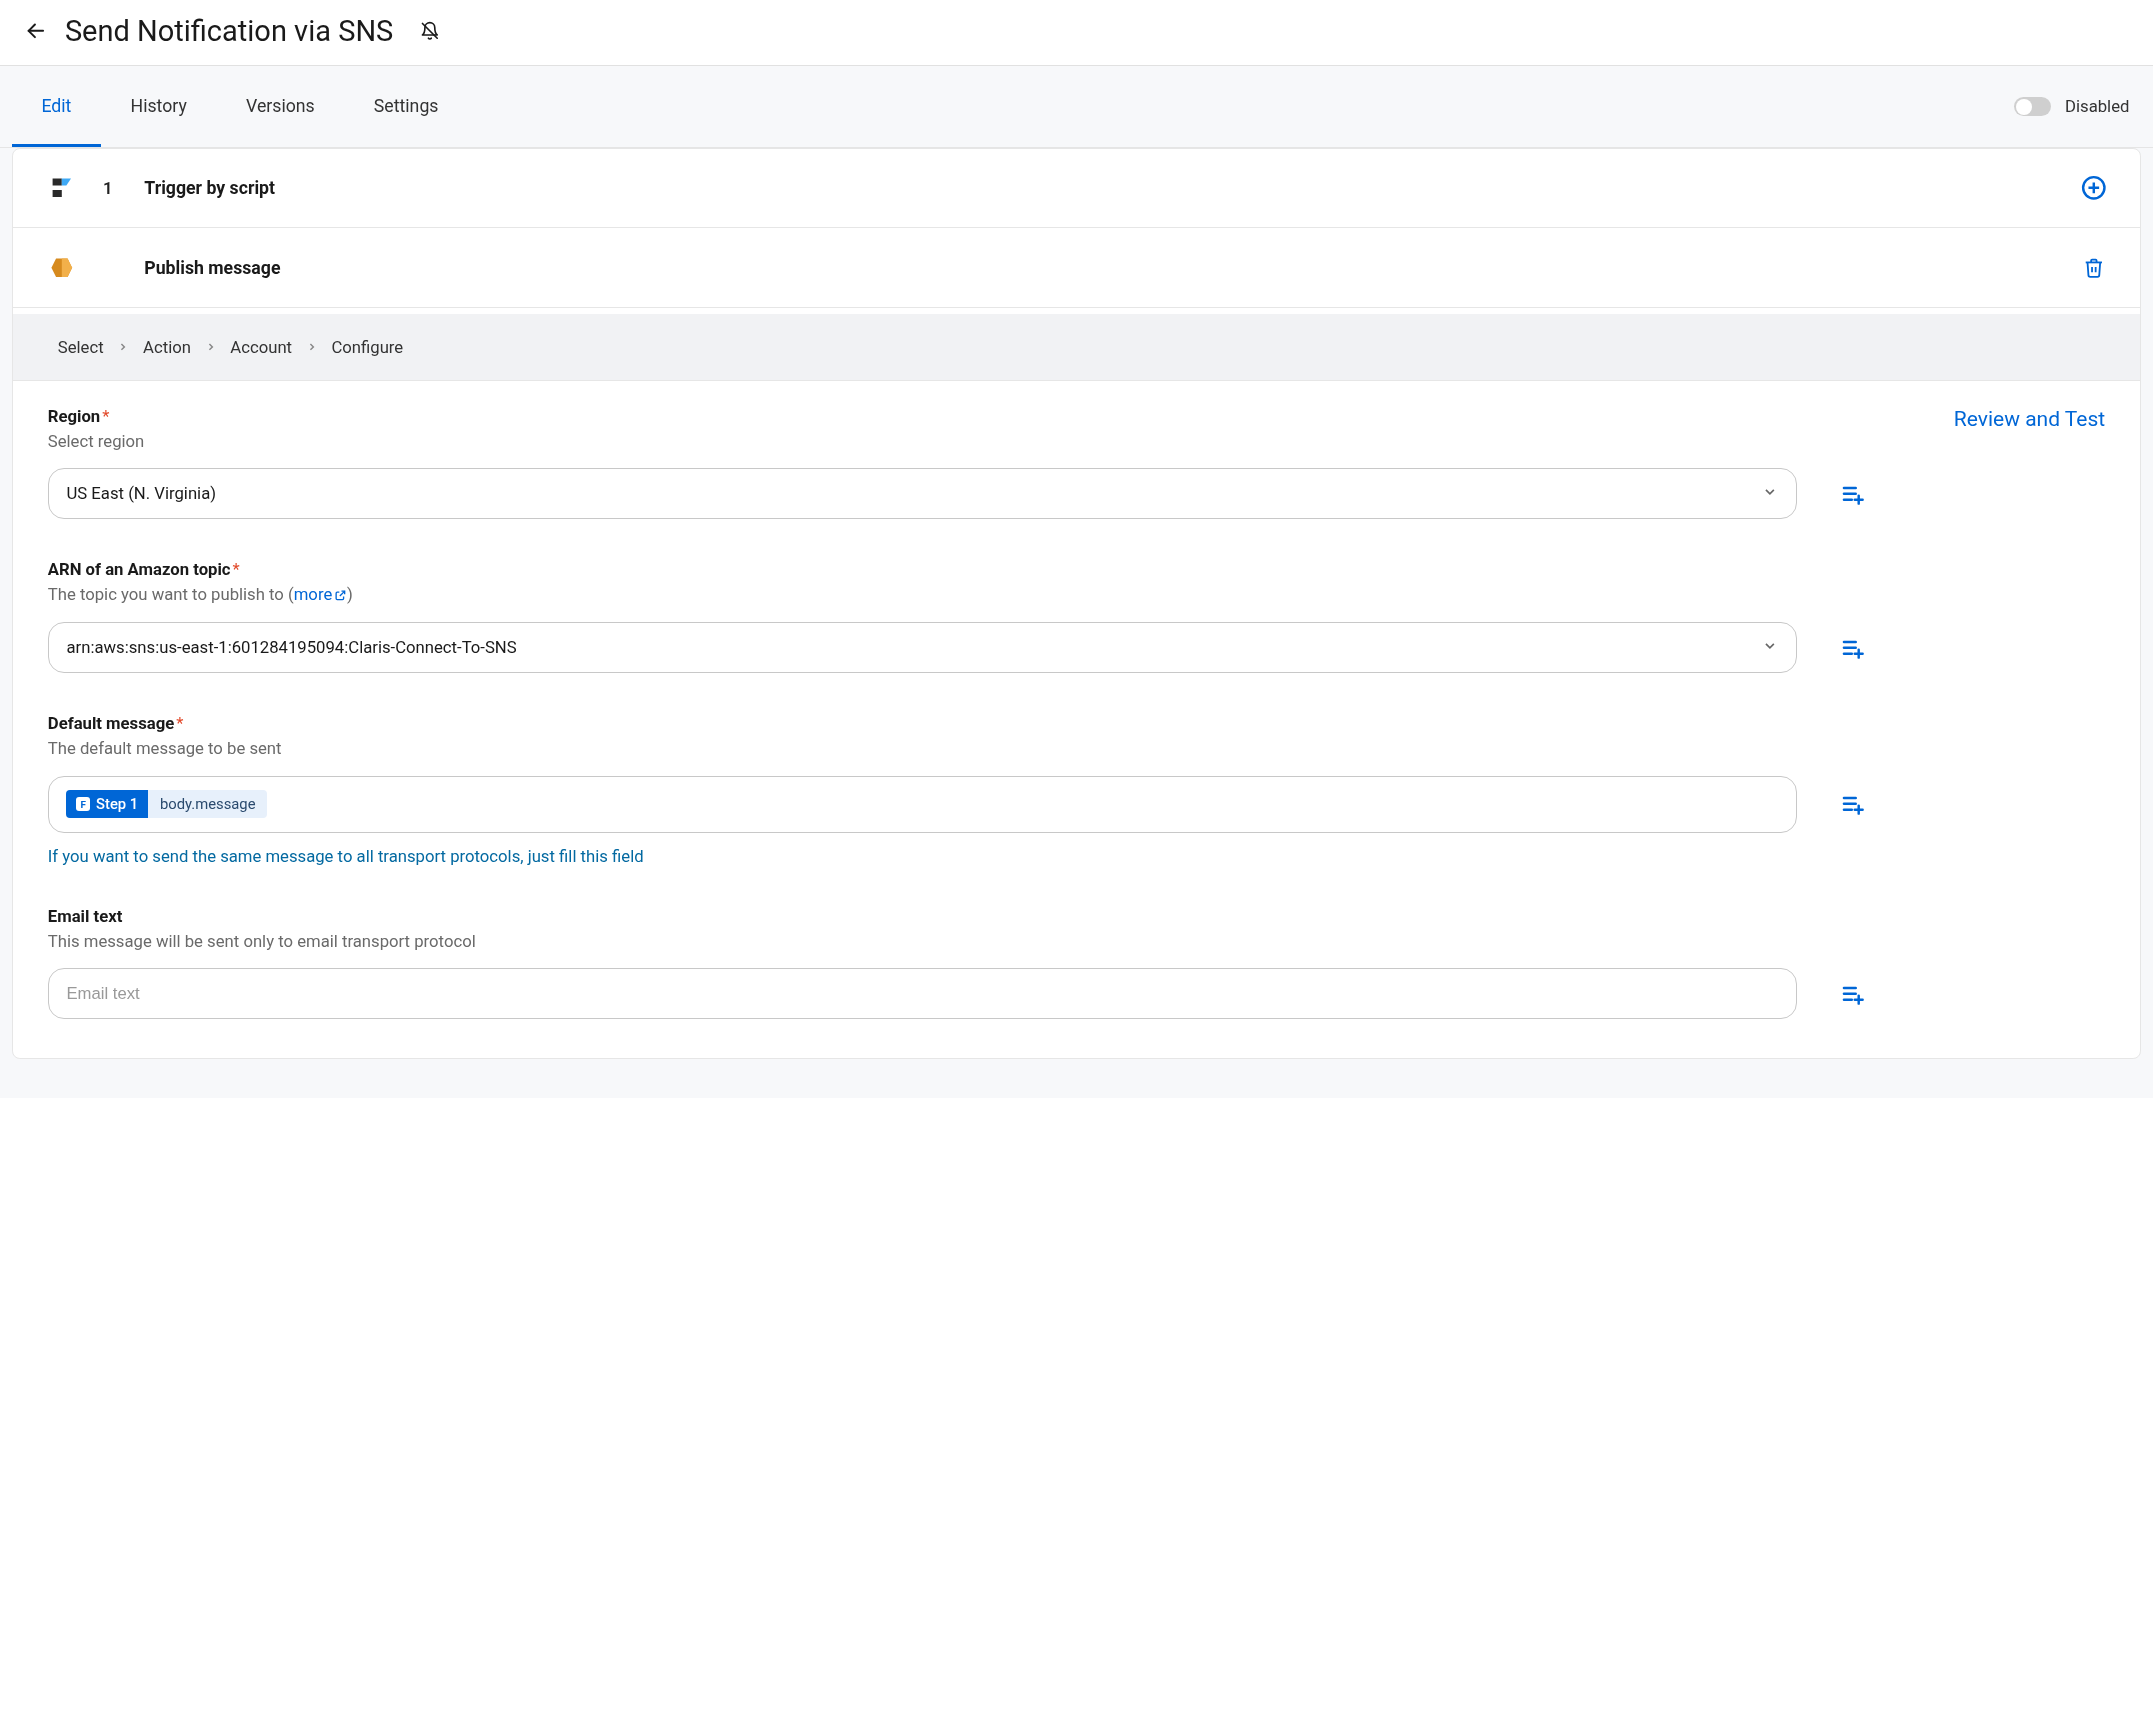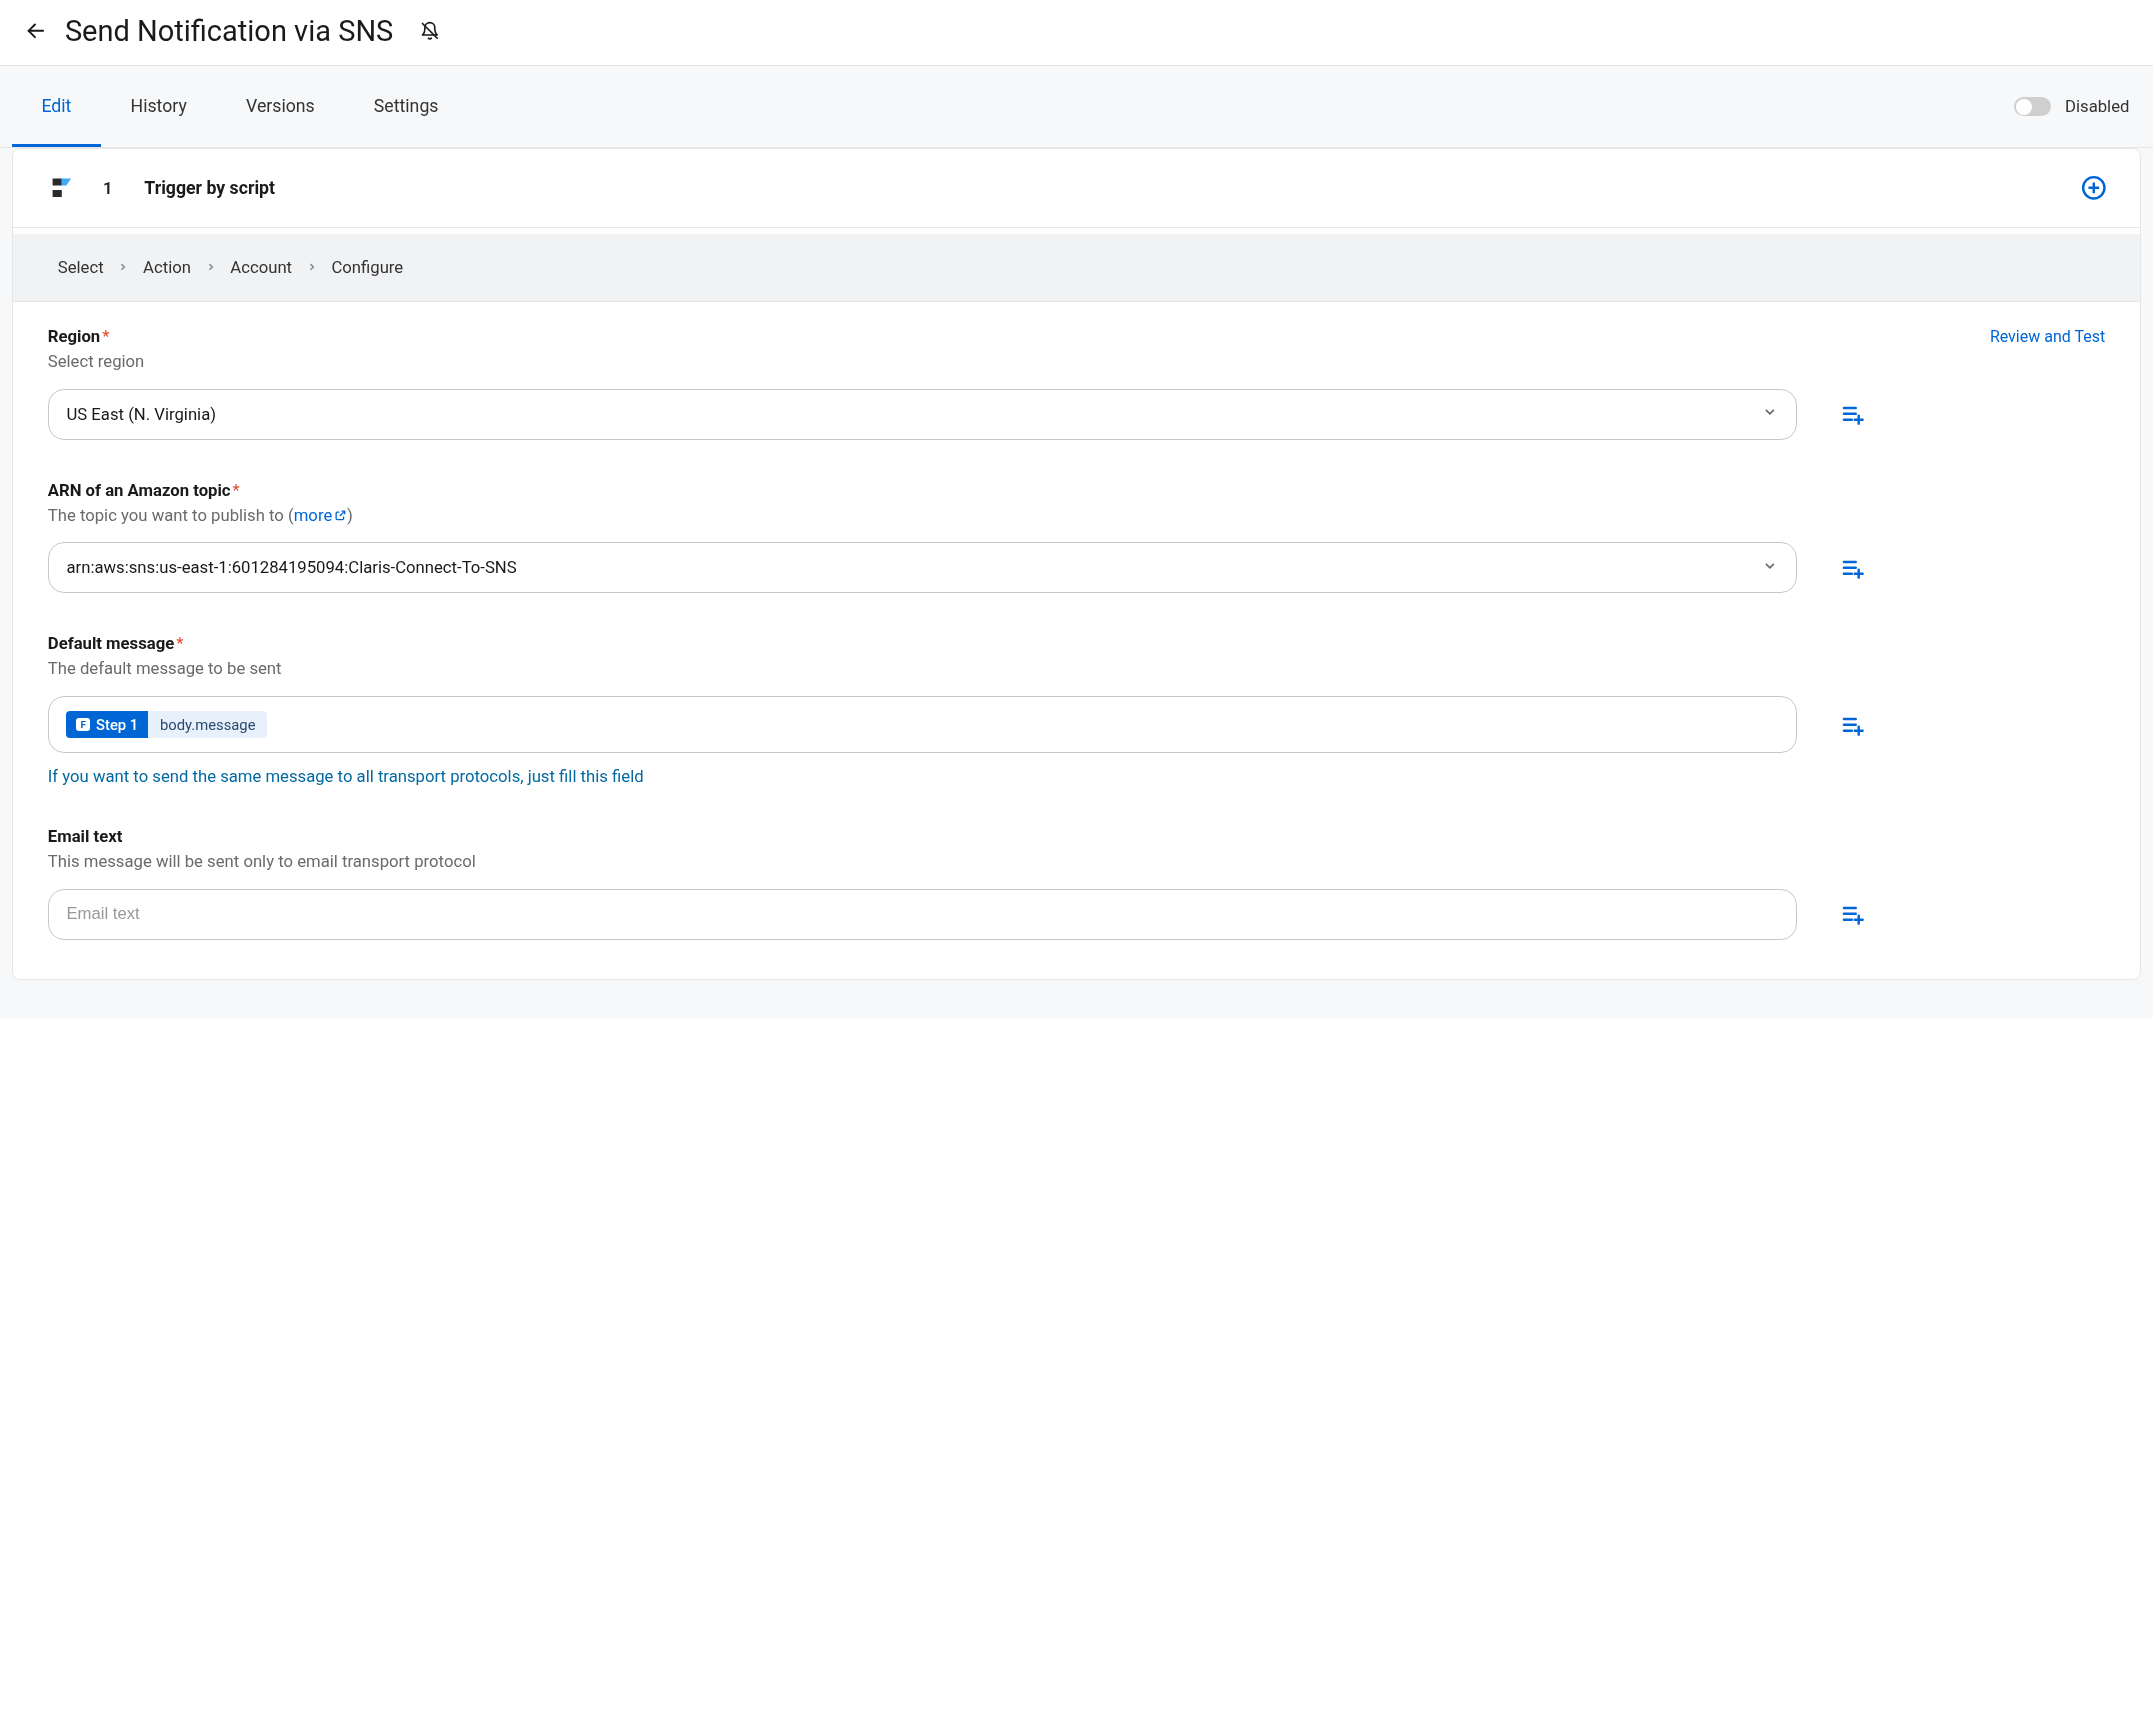--- a/index.html
+++ b/index.html
@@ -115,21 +115,21 @@
 
   .form-area {
     padding: 25.6px 35px 39px 35px;
     position: relative;
   }
   .review-link {
     position: absolute;
     right: 35px;
     top: 25.6px;
     color: #0066d6;
-    font-size: 16px;
+    font-size: 21px;
     cursor: pointer;
   }
   .field { margin-bottom: 41px; }
   .field-label {
     font-size: 16.7px;
     font-weight: 700;
     color: #1a1a1a;
     margin-bottom: 5.9px;
   }
   .req { color: #e24a2b; font-weight: 400; margin-left: 2px;}
@@ -253,20 +253,38 @@
       <span class="step-title">Trigger by script</span>
       <div class="step-action">
         <svg width="25.6" height="25.6" viewBox="0 0 24 24" fill="none" stroke="#0066d6" stroke-width="2.3">
             <circle cx="12" cy="12" r="10"></circle>
             <line x1="12" y1="7" x2="12" y2="17"></line>
             <line x1="7" y1="12" x2="17" y2="12"></line>
           </svg>
       </div>
     </div>
 
+    <div class="step-row">
+      <div class="step-icon">
+        <svg width="27.6" height="27.6" viewBox="0 0 24 24">
+            <polygon fill="#d68a1e" points="7,4 17,4 21,12 17,20 7,20 3,12"></polygon>
+            <polygon fill="#f2b04a" points="12,4 17,4 21,12 17,20 12,20"></polygon>
+          </svg>
+      </div>
+      <span style="width:15.8px;"></span>
+      <span class="step-title">Publish message</span>
+      <div class="step-action">
+        <svg width="21.7" height="21.7" viewBox="0 0 24 24" fill="none" stroke="#0066d6" stroke-width="2">
+            <polyline points="3 6 5 6 21 6"></polyline>
+            <path d="M19 6l-1 14a2 2 0 0 1-2 2H8a2 2 0 0 1-2-2L5 6"></path>
+            <path d="M10 11v6M14 11v6"></path>
+            <path d="M9 6V4a1 1 0 0 1 1-1h4a1 1 0 0 1 1 1v2"></path>
+          </svg>
+      </div>
+    </div>
 
     <div class="breadcrumbs">
       <span>Select</span>
       <span class="bc-sep">
         <svg width="11.8" height="11.8" viewBox="0 0 24 24" fill="none" stroke="#888" stroke-width="3">
             <polyline points="9 18 15 12 9 6"></polyline>
           </svg>
       </span>
       <span>Action</span>
       <span class="bc-sep">

